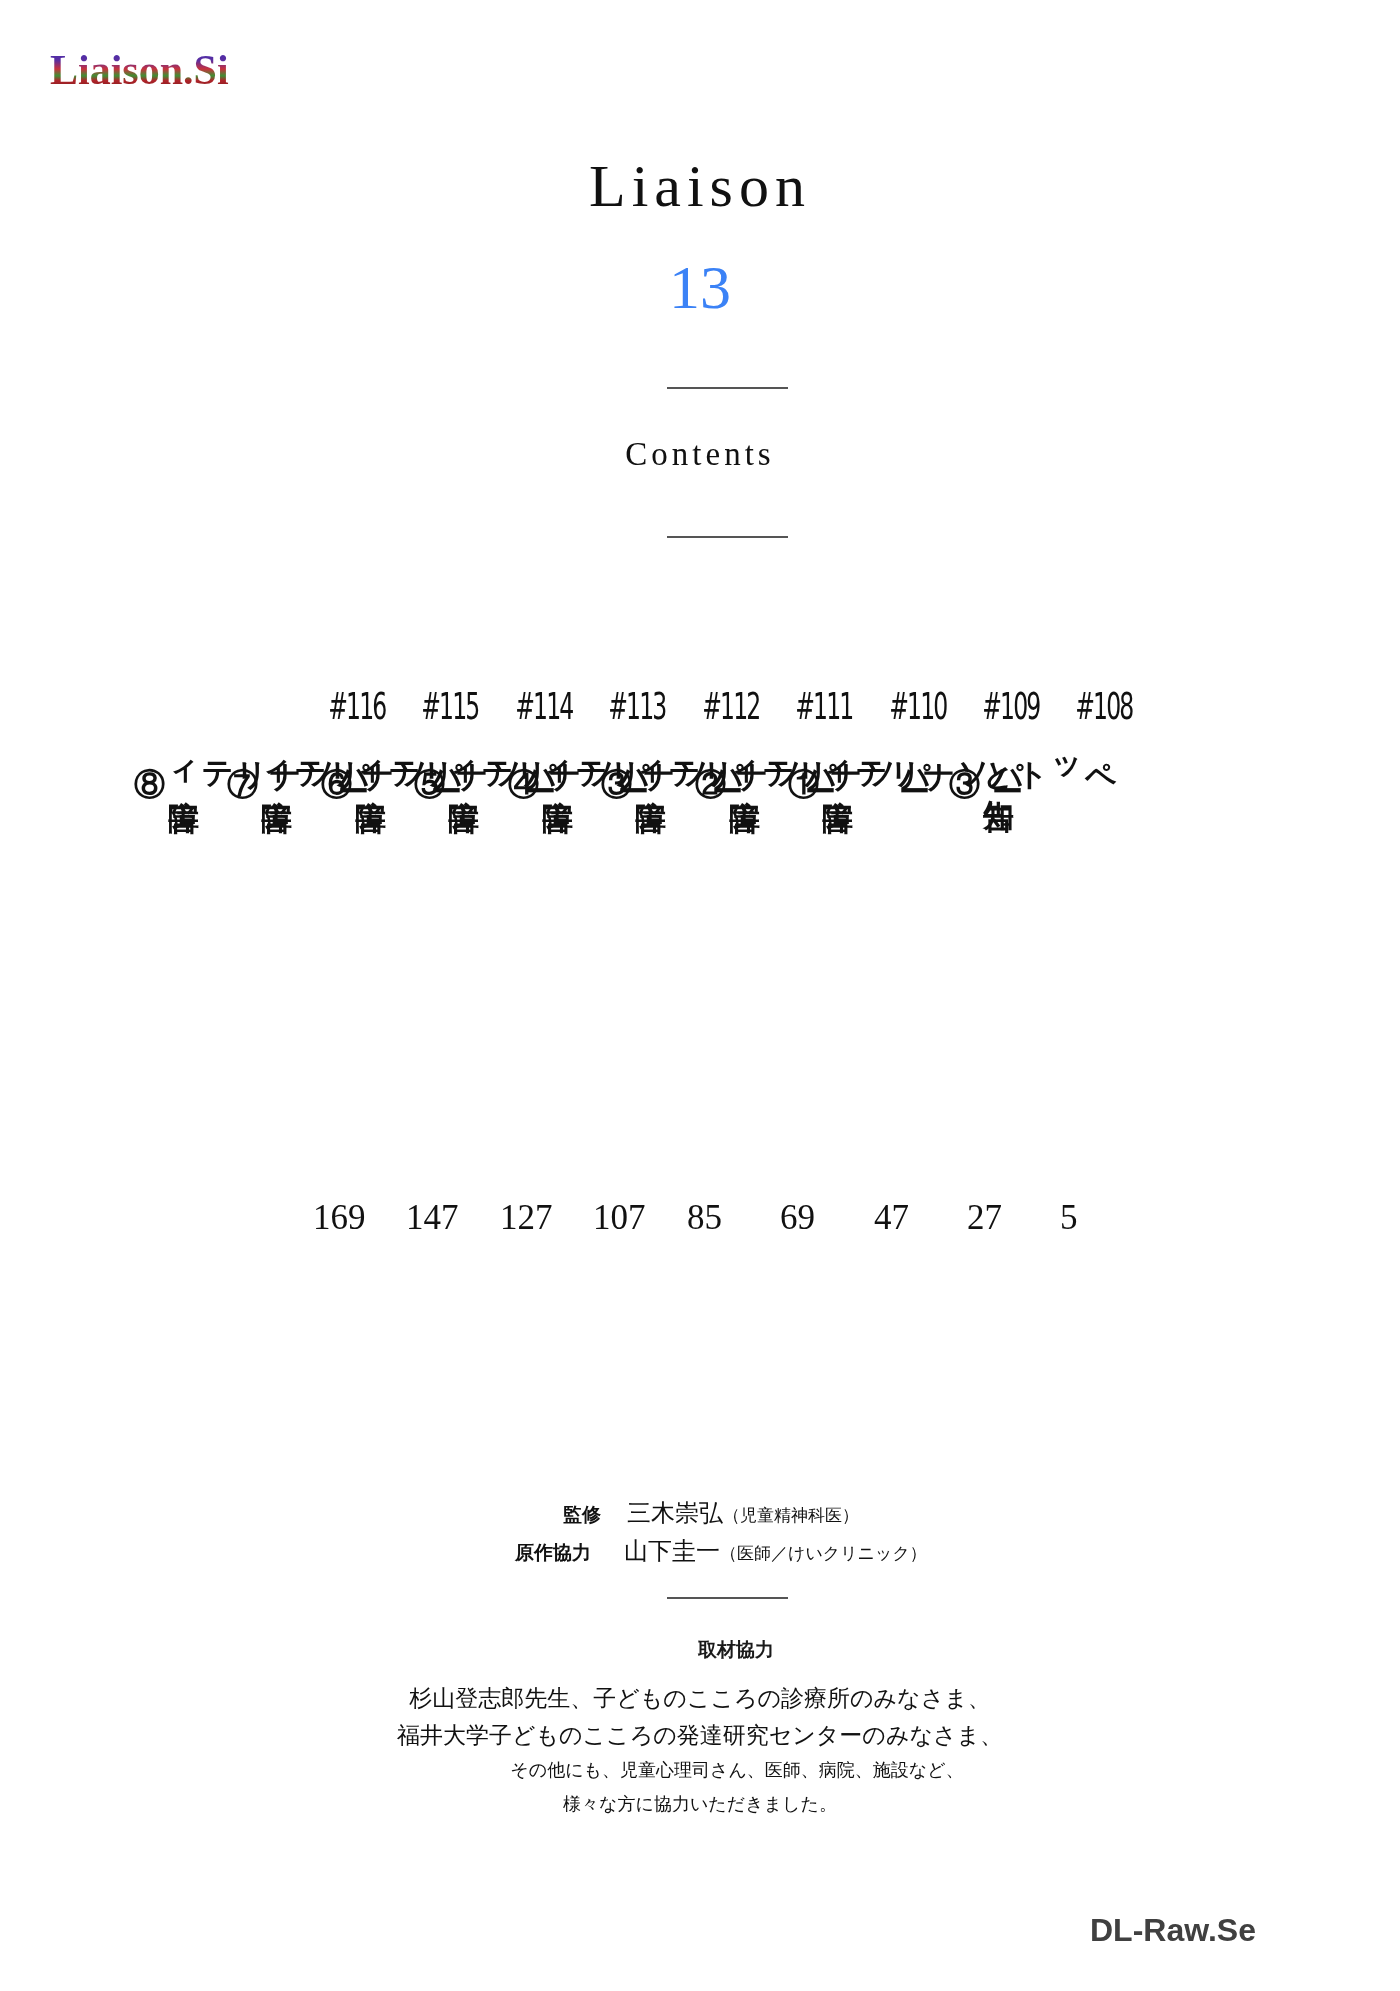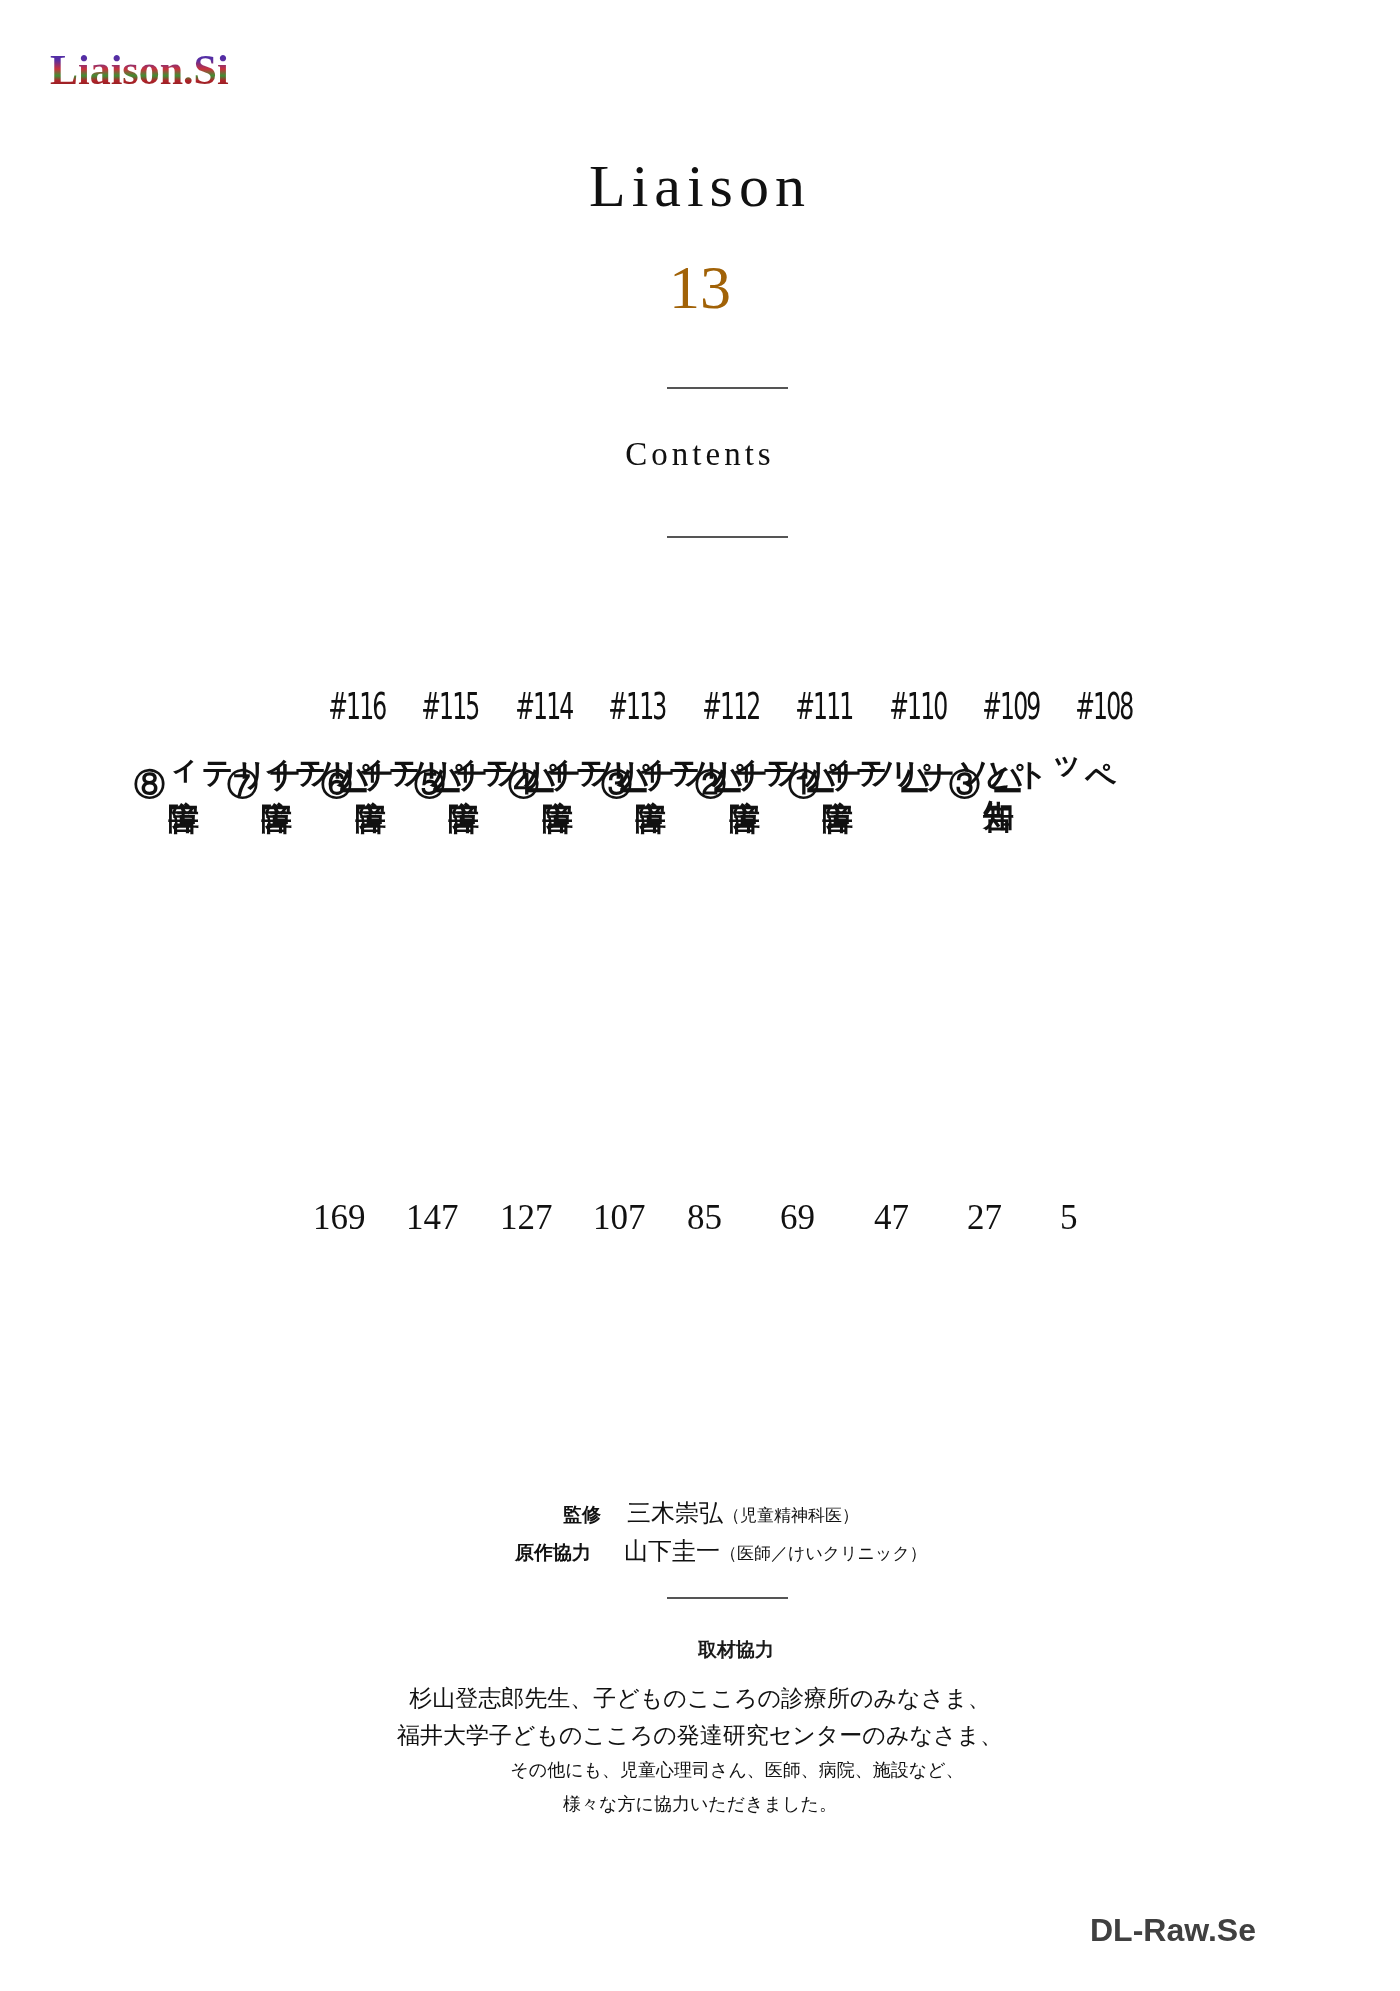--- a/index.html
+++ b/index.html
@@ -13,21 +13,21 @@
     left: 50px; top: 46px; font-size: 42px; font-weight: bold; letter-spacing: 0px;
     background: linear-gradient(180deg, #3a2bb5 0%, #5b2ea0 30%, #c8323c 48%, #3f8f33 62%, #b0242a 72%, #5a1515 100%);
     -webkit-background-clip: text; background-clip: text; color: transparent;
     text-shadow: none;
   }
   #wm-bottom {
     left: 1054px; top: 1912px; font-size: 32px; font-weight: bold; color: #404040;
   }
 
   #title { top: 152px; font-size: 60px; letter-spacing: 6px; color: #111; }
-  #volume { top: 252px; font-size: 62px; color: #a16207; }
+  #volume { top: 252px; font-size: 62px; color: #3b82f6; }
   .divider { position: absolute; height: 2px; background: #555; }
   #div1 { left: 667px; top: 387px; width: 121px; }
   #div2 { left: 667px; top: 536px; width: 121px; }
   #contents-label { top: 436px; font-size: 33px; letter-spacing: 4px; color: #111; }
 
   .toc-col { position: absolute; width: 80px; text-align: center; }
   .toc-num {
     position: absolute; left: 0; width: 80px; top: 0; text-align: center;
     font-family: "DejaVu Sans", sans-serif; font-size: 38px; letter-spacing: -3px;
     transform: scaleX(0.62); transform-origin: center; color: #111;

